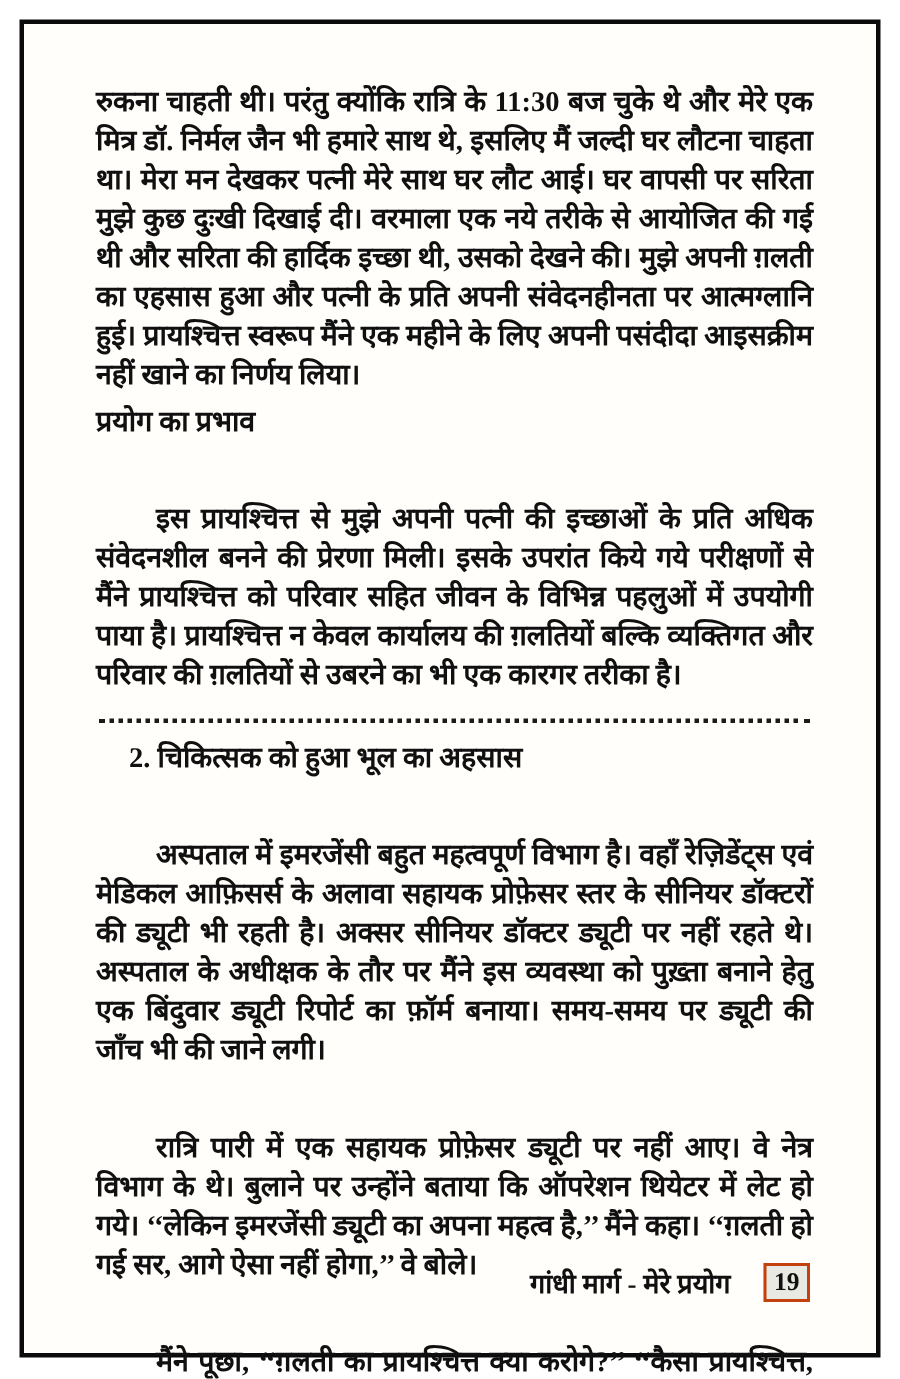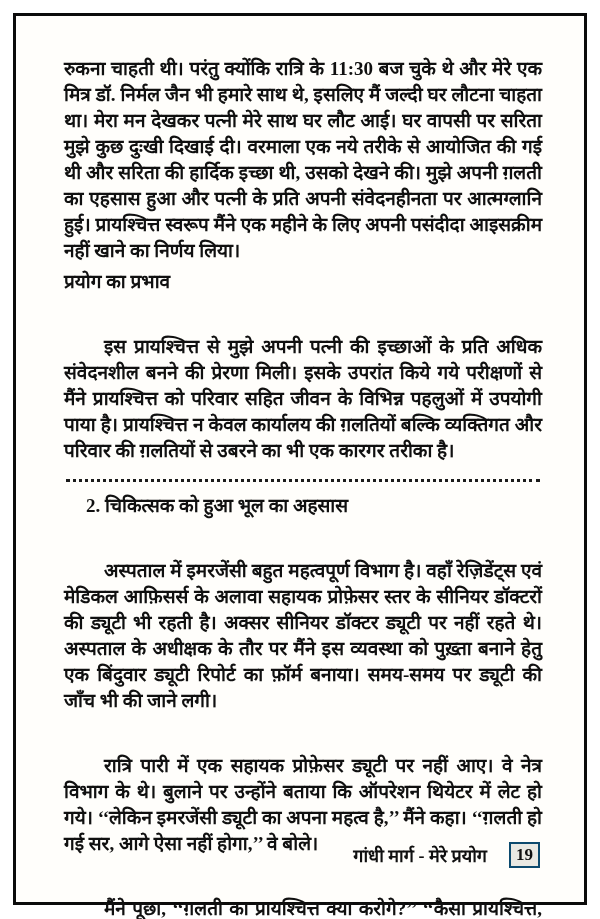--- a/index.html
+++ b/index.html
@@ -46,21 +46,21 @@
     right: 44px; bottom: 34px;
     display: flex;
     align-items: center;
     gap: 22px;
     font-weight: bold;
     font-size: 18px;
     white-space: nowrap;
   }
   .page-num {
     display: inline-block;
-    border: 2px solid #0c4a6e;
+    border: 2px solid #c2410c;
     background: #e9e9e3;
     padding: 0 5px;
     font-size: 17px;
     line-height: 22px;
   }
 </style>
 </head>
 <body>
 
 <div class="frame">

